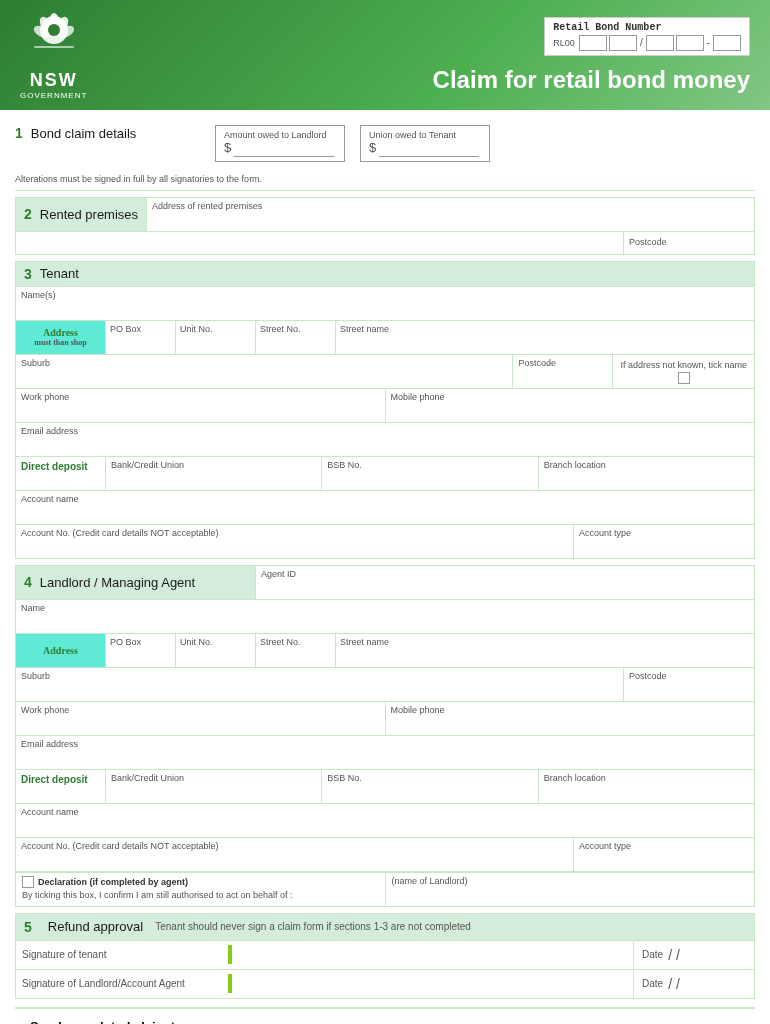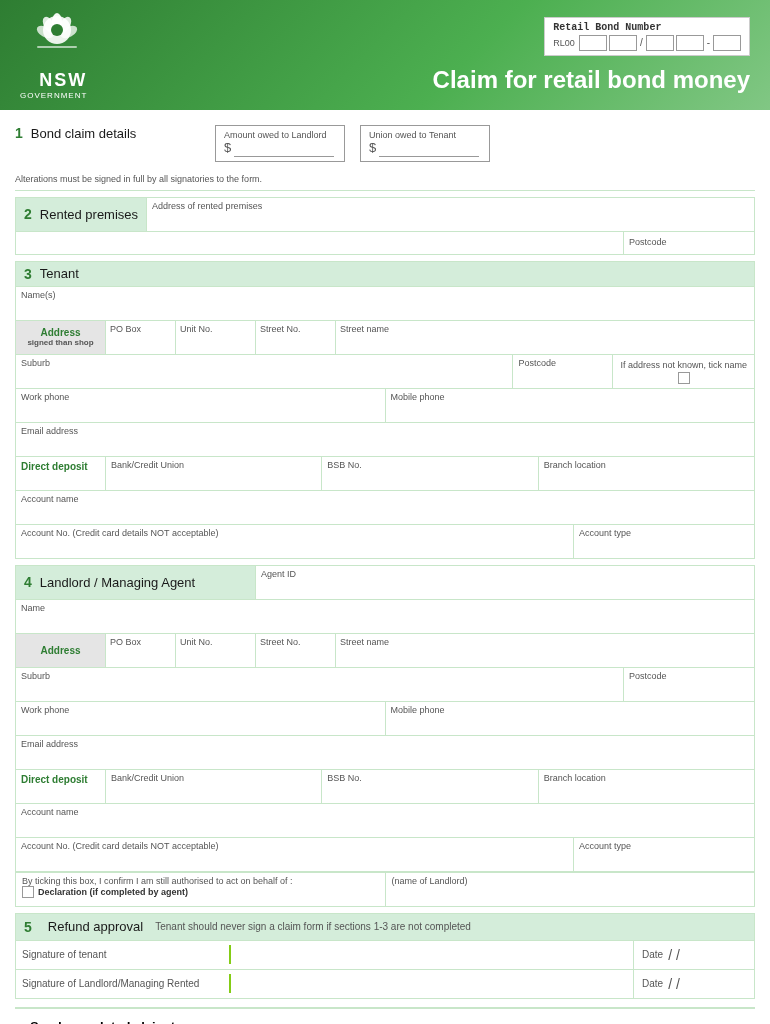--- a/index.html
+++ b/index.html
@@ -10,21 +10,21 @@
       background: linear-gradient(135deg, #2e7d32 0%, #4caf50 60%, #81c784 100%);
       display: flex;
       align-items: center;
       padding: 10px 20px;
       min-height: 100px;
       position: relative;
     }
     .logo-area {
       display: flex;
       flex-direction: column;
-      align-items: flex-end;
+      align-items: center;
       margin-right: 20px;
     }
     .logo-svg { width: 60px; height: 60px; }
     .nsw-text { color: white; font-size: 18px; font-weight: bold; letter-spacing: 2px; }
     .gov-text { color: white; font-size: 8px; letter-spacing: 1px; }
 
     .header-right {
       flex: 1;
       display: flex;
       flex-direction: column;
@@ -122,30 +122,31 @@
     }
     .note-text {
       font-size: 9px;
       color: #555;
       padding: 2px 0 6px 0;
       border-bottom: 1px solid #c8e6c9;
       margin-bottom: 6px;
     }
     .left-label {
       min-width: 90px;
-      background: #e5e5e5;
+      background: #5eead4;
       padding: 4px 6px;
       font-size: 10px;
       font-weight: bold;
       color: #2e7d32;
       display: flex;
       align-items: center;
       border-right: 1px solid #c8e6c9;
       flex-direction: column;
       justify-content: center;
+      font-family: Liberation Serif, serif;
     }
 
     
     .addr-not-known {
       font-size: 9px;
       color: #555;
       text-align: center;
       padding: 2px;
     }
 
@@ -191,21 +192,21 @@
       display: flex;
       align-items: center;
       border-top: 1px solid #c8e6c9;
       min-height: 28px;
     }
     .sig-label {
       flex: 1;
       padding: 4px 6px;
       font-size: 10px;
       color: #555;
-      border-right: 2px solid #84cc16;
+      border-right: 4px solid #84cc16;
     }
     .sig-date {
       padding: 4px 8px;
       font-size: 10px;
       color: #555;
       min-width: 120px;
       display: flex;
       align-items: center;
       gap: 5px;
     }
@@ -323,21 +324,21 @@
       </div>
 
       <div style="border-bottom:1px solid #c8e6c9; padding:3px 5px; min-height:22px;">
         <span class="field-label">Name(s)</span>
         <input class="field-input" style="width: 100%;">
       </div>
 
       <div style="display:flex; border-bottom:1px solid #c8e6c9;">
         <div class="left-label">
           <span style="font-size:10px; font-weight:bold; color:#2e7d32; white-space:nowrap;">Address</span>
-          <span style="font-size:8px; color:#555; white-space:nowrap;">signed than shop</span>
+          <span style="font-size:8px; color:#555; white-space:nowrap;">must than shop</span>
         </div>
         <div style="flex:1; display:flex;">
           <div style="border-right:1px solid #c8e6c9; padding:3px 4px; min-width:70px;">
             <span class="field-label">PO Box</span>
             <input class="field-input" style="width: 60px;">
           </div>
           <div style="border-right:1px solid #c8e6c9; padding:3px 4px; min-width:80px;">
             <span class="field-label">Unit No.</span>
             <input class="field-input" style="width: 70px;">
           </div>
@@ -520,25 +521,25 @@
           <input class="field-input" style="width: 100%;">
         </div>
         <div style="min-width:180px; padding:3px 5px;">
           <span class="field-label">Account type</span>
           <input class="field-input" style="width: 100%;">
         </div>
       </div>
 
       <div class="declaration-row">
         <div class="declaration-cell">
-          <div style="font-size:9px; color:#555;">By ticking this box, I confirm I am still authorised to act on behalf of :</div>
           <div style="display:flex; align-items:center; gap:4px; margin-bottom:2px;">
             <span class="checkbox-box"></span>
             <span style="font-weight:bold; color:#333; font-size:9px;">Declaration (if completed by agent)</span>
           </div>
+          <div style="font-size:9px; color:#555;">By ticking this box, I confirm I am still authorised to act on behalf of :</div>
         </div>
         <div class="declaration-cell">
           <span class="field-label">(name of Landlord)</span>
           <input class="field-input" style="width: 100%;">
         </div>
       </div>
     </div>
   </div>
 
   <div style="margin-bottom:8px;">
@@ -552,21 +553,21 @@
       <div class="sig-row">
         <div class="sig-label">Signature of tenant</div>
         <div style="flex:2; border-right:1px solid #c8e6c9; min-height:28px;"></div>
         <div class="sig-date">
           <span>Date</span>
           <span class="date-slashes">/ /</span>
         </div>
       </div>
 
       <div class="sig-row">
-        <div class="sig-label">Signature of Landlord/Managing Rented</div>
+        <div class="sig-label">Signature of Landlord/Account Agent</div>
         <div style="flex:2; border-right:1px solid #c8e6c9; min-height:28px;"></div>
         <div class="sig-date">
           <span>Date</span>
           <span class="date-slashes">/ /</span>
         </div>
       </div>
     </div>
   </div>
 
   <div class="footer">

